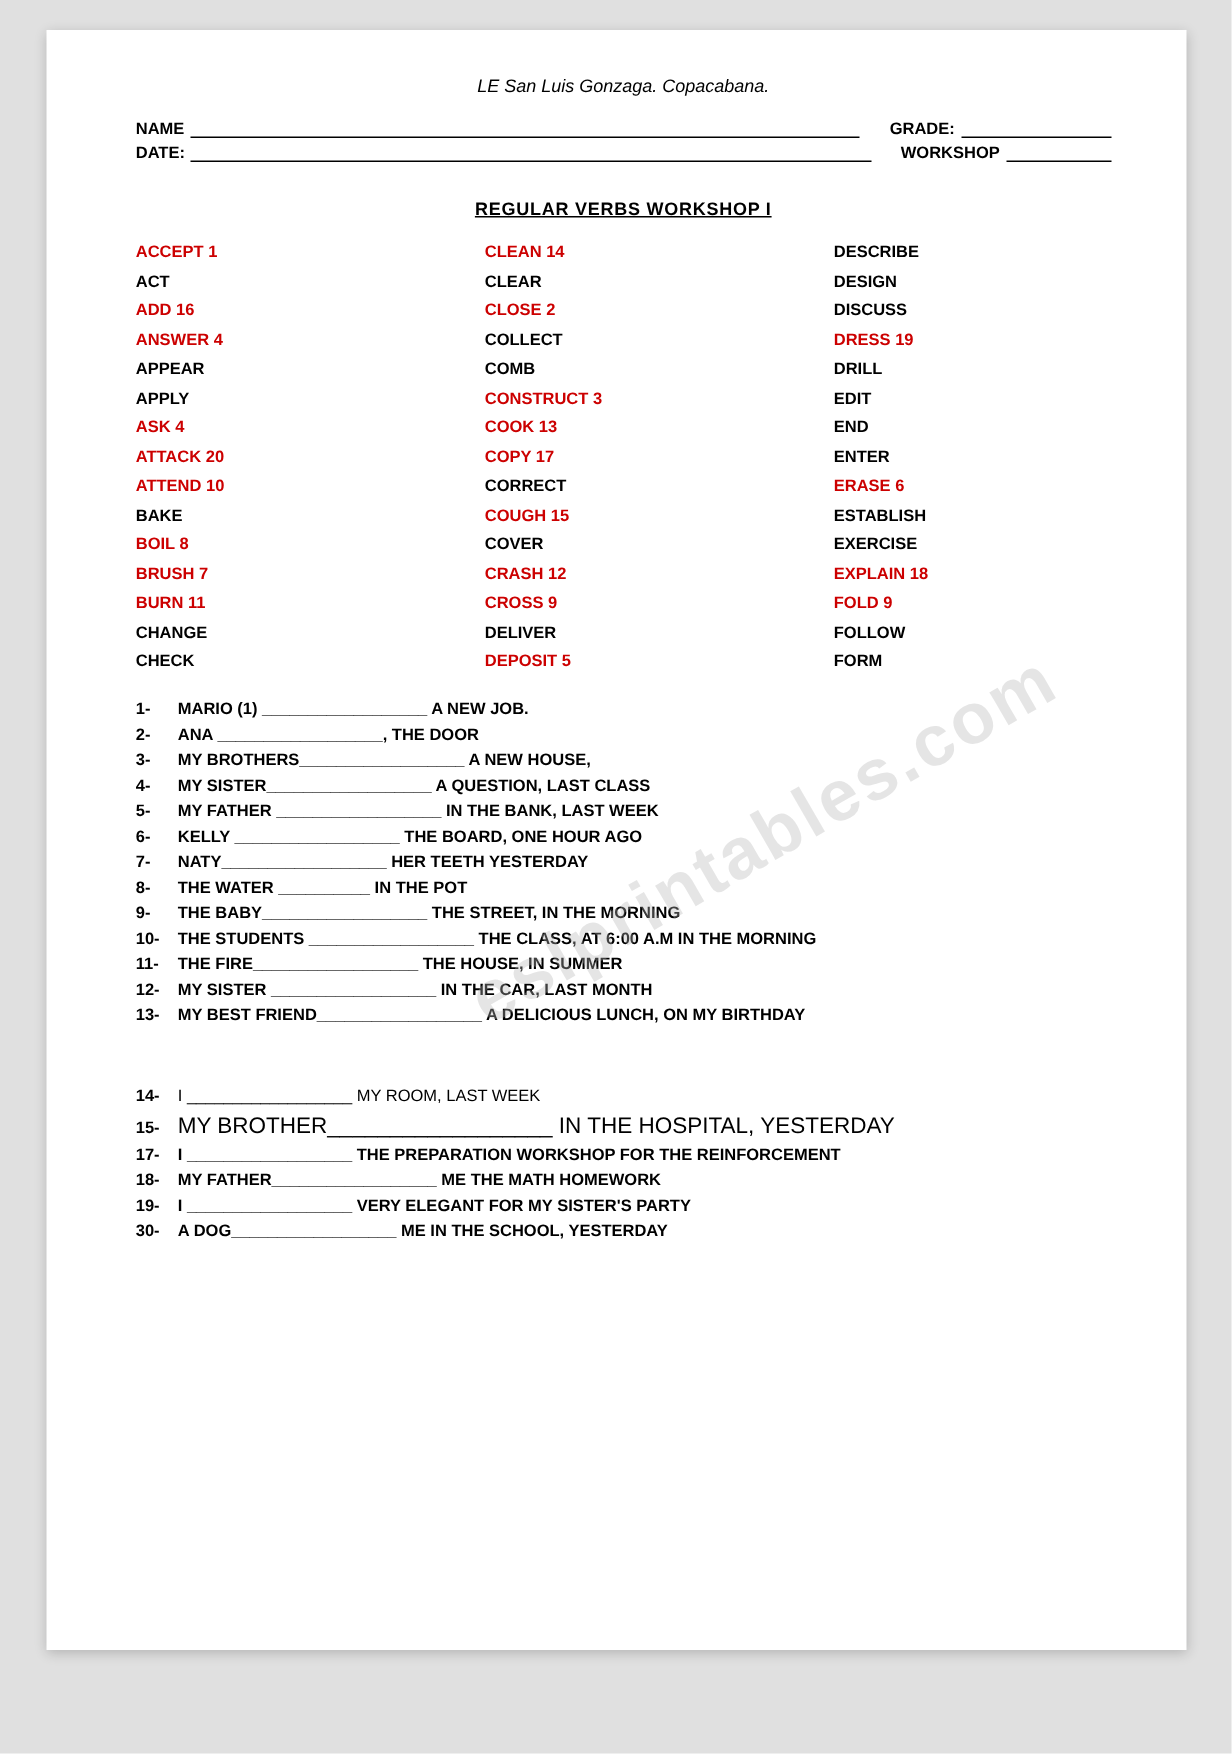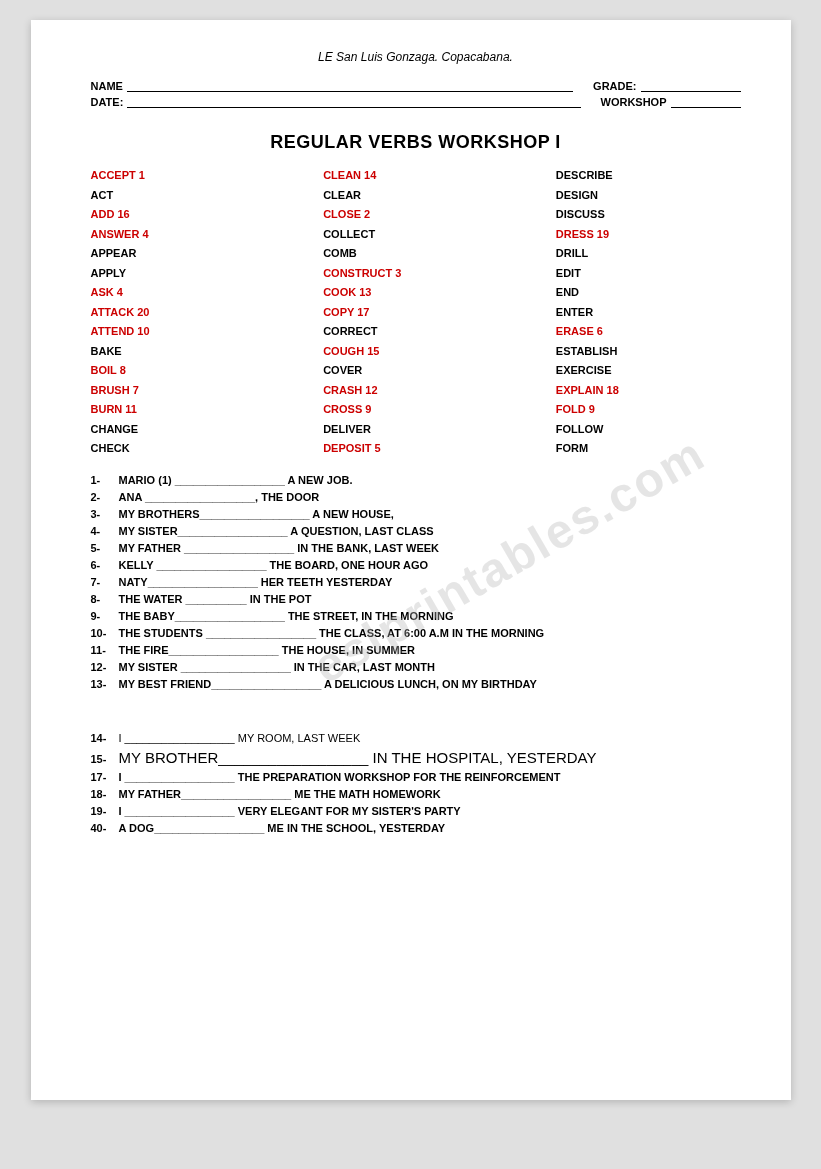--- a/index.html
+++ b/index.html
@@ -53,23 +53,24 @@
       margin-right: 4px;
       white-space: nowrap;
     }
     .header-row .right-line {
       border-bottom: 1px solid #000;
       width: 100px;
     }
     .worksheet-title {
       text-align: center;
       font-weight: bold;
-      font-size: 18px;
+      font-size: 12px;
       margin: 12px 0 14px 0;
       letter-spacing: 0.5px;
+      text-decoration: underline;
     }
     .verb-columns {
       display: flex;
       justify-content: space-between;
       margin-bottom: 14px;
       gap: 48px;
     }
     .verb-col {
       width: 32%;
     }
@@ -258,17 +259,17 @@
       </div>
       <div class="sentence-line">
         <span class="sentence-num">18-</span>
         <span style="font-size: 11px; font-weight: bold;">MY FATHER__________________ ME  THE MATH HOMEWORK</span>
       </div>
       <div class="sentence-line">
         <span class="sentence-num">19-</span>
         <span style="font-size: 11px; font-weight: bold;">I __________________ VERY ELEGANT FOR MY SISTER'S PARTY</span>
       </div>
       <div class="sentence-line">
-        <span class="sentence-num">40-</span>
+        <span class="sentence-num">30-</span>
         <span style="font-size: 11px; font-weight: bold;">A DOG__________________ ME IN THE SCHOOL, YESTERDAY</span>
       </div>
     </div>
 </div>
 
 </body></html>

